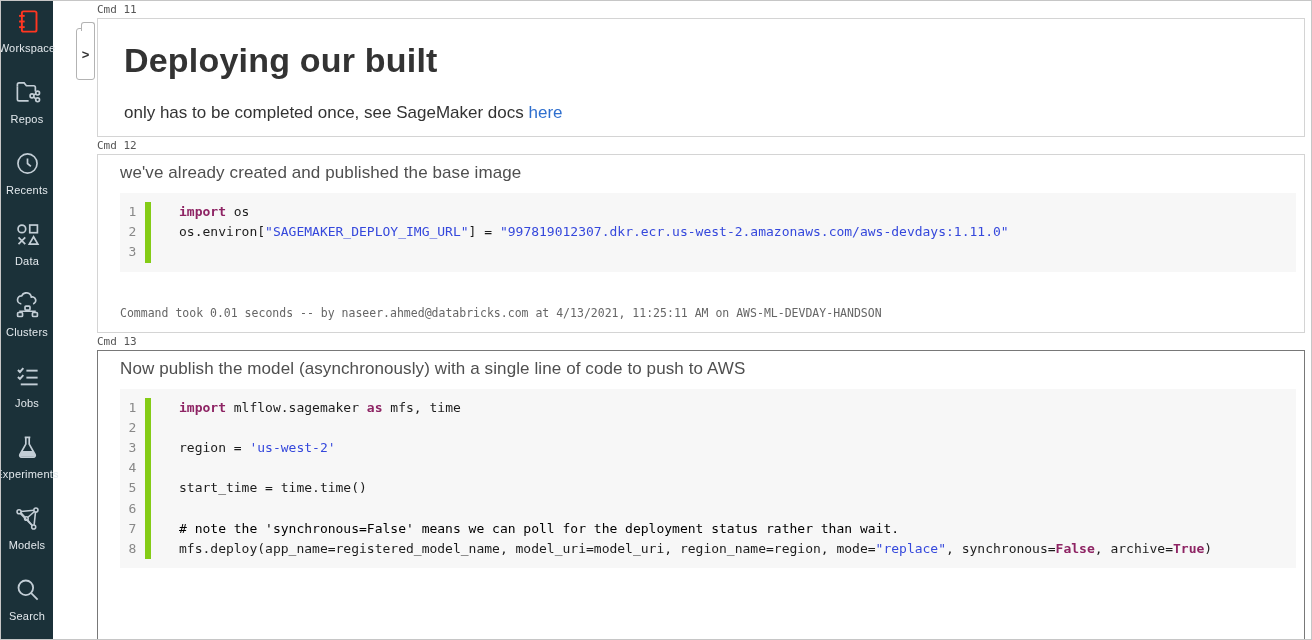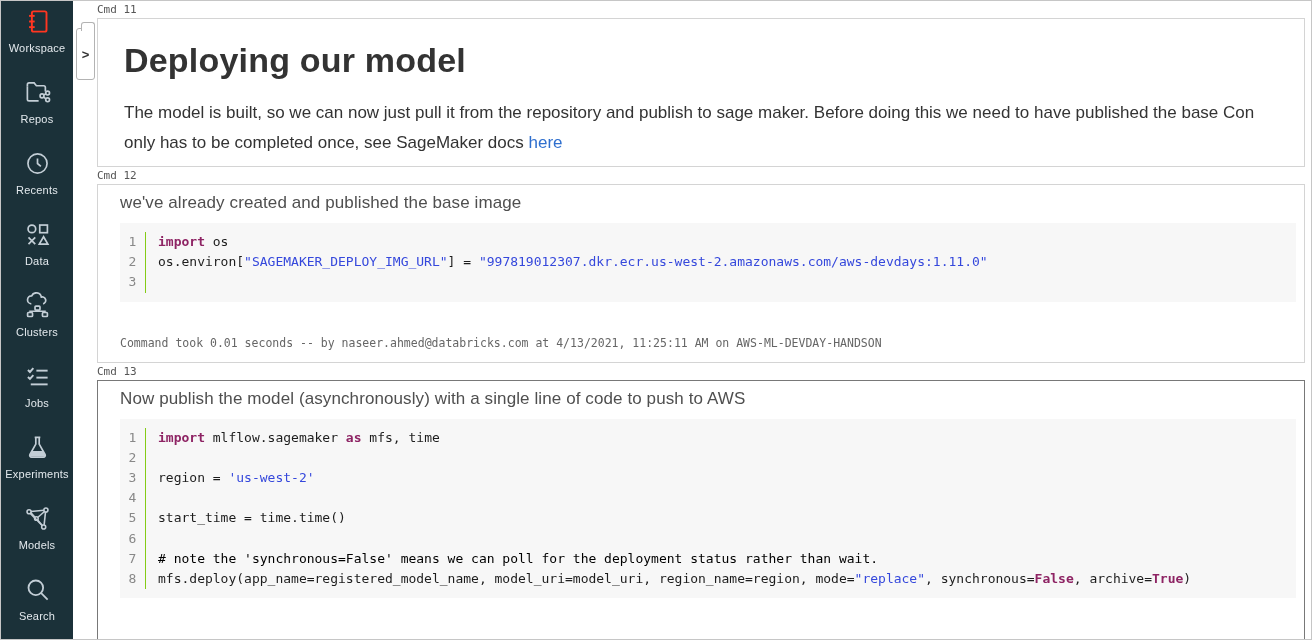--- a/index.html
+++ b/index.html
@@ -2,21 +2,21 @@
 <html><head>
 <meta charset="utf-8">
 <style>
   * { margin:0; padding:0; box-sizing:border-box; }
   html,body { width:1312px; height:640px; overflow:hidden; background:#fff;
               font-family:"Liberation Sans", sans-serif; }
   .screen { position:relative; width:1312px; height:640px; overflow:hidden;
             border:1px solid #c6c6c6; background:#fff; }
 
   
-  .sidebar { position:absolute; left:0; top:0; width:72px; height:640px;
+  .sidebar { position:absolute; left:0; top:0; width:52px; height:640px;
              background:#1b3139; display:flex; flex-direction:column;
              align-items:center; padding-top:7px; gap:25px; z-index:5; }
   .side-item { display:flex; flex-direction:column; align-items:center;
                cursor:pointer; width:72px; }
   .side-item svg { width:27px; height:27px; }
   .side-label { margin-top:3px; font-size:11px; color:#e3e9ed; letter-spacing:.2px; }
 
   
   .main { position:absolute; left:72px; top:0; right:0; bottom:0; background:#fff; overflow:hidden; }
   .panel-toggle { position:absolute; left:3px; top:27px; width:19px; height:52px;
@@ -38,21 +38,21 @@
   .md-para { font-size:17px; color:#333; }
   .md-line { display:block; white-space:nowrap; line-height:30px; }
   a.md-link { color:#2f6fce; text-decoration:none; cursor:pointer; }
 
   
   h2.md-h2 { font-size:17px; font-weight:400; color:#4f4f4f; margin:8px 0 10px 22px;
              white-space:nowrap; letter-spacing:.1px; }
   .code-block { background:#f7f7f7; margin:0 8px 0 22px; padding:9px 0; cursor:text; }
   .code-line { display:flex; line-height:20.2px; font-family:"DejaVu Sans Mono", monospace; font-size:13px; }
   .ln { width:25px; flex:0 0 25px; text-align:center; color:#888; user-select:none; }
-  .lc { flex:1; border-left:1px solid #84cc16; padding-left:12px; white-space:pre; color:#1d1d1d; }
+  .lc { flex:1; border-left:6px solid #84cc16; padding-left:28px; white-space:pre; color:#1d1d1d; }
   .tok-k { color:#8e2464; font-weight:bold; }
   .tok-s { color:#3548dc; }
   .tok-c { color:#000000; }
   .tok-p { color:#1d1d1d; }
 
   .cell-footer { font-family:"DejaVu Sans Mono", monospace; font-size:11.5px; color:#666;
                  margin:34px 0 12px 22px; white-space:nowrap; }
 
   .cell-cmd13 { height:420px; }
 </style>
@@ -182,23 +182,22 @@
 
     <div class="panel-toggle">
       <span class="chev">&gt;</span>
     </div>
 
     <div class="cells">
 
       <div class="cmd-label">Cmd 11</div>
       <div class="cell">
         <div class="md-body">
-          <h1 class="md-h1">Deploying our model</h1>
+          <h1 class="md-h1">Deploying our built</h1>
           <div class="md-para">
-            <span class="md-line">The model is built, so we can now just pull it from the repository and publish to sage maker. Before doing this we need to have published the base Con</span>
             <span class="md-line"><span>only has to be completed once, see SageMaker docs </span><a class="md-link">here</a></span>
           </div>
         </div>
       </div>
 
       <div class="cmd-label">Cmd 12</div>
       <div class="cell">
         <h2 class="md-h2">we've already created and published the base image</h2>
         <div class="code-block">
             <div class="code-line">

